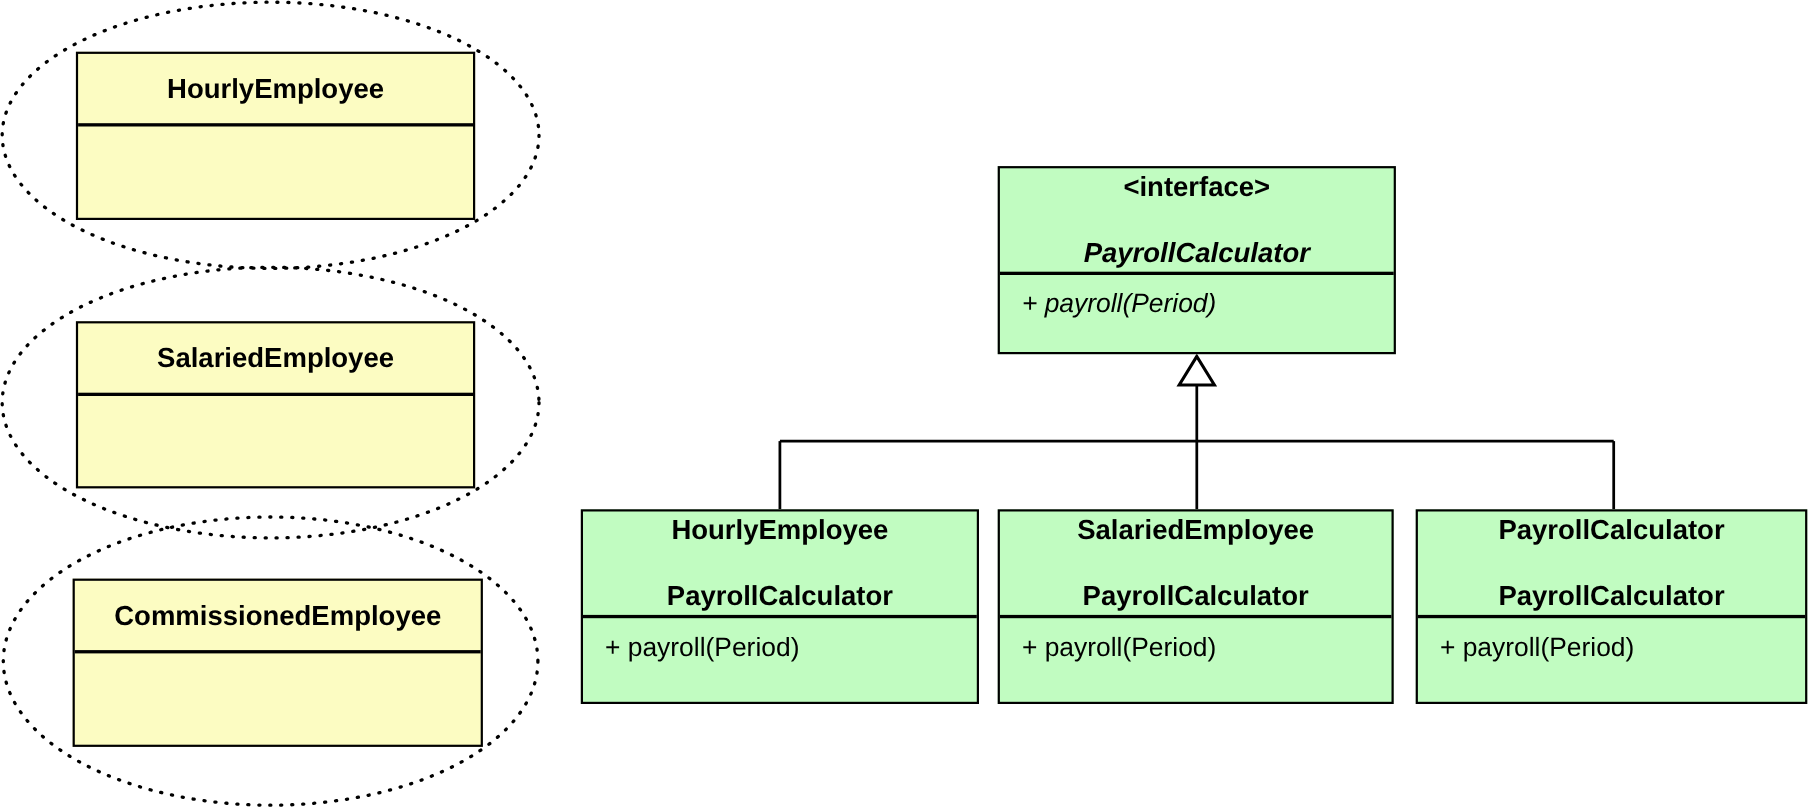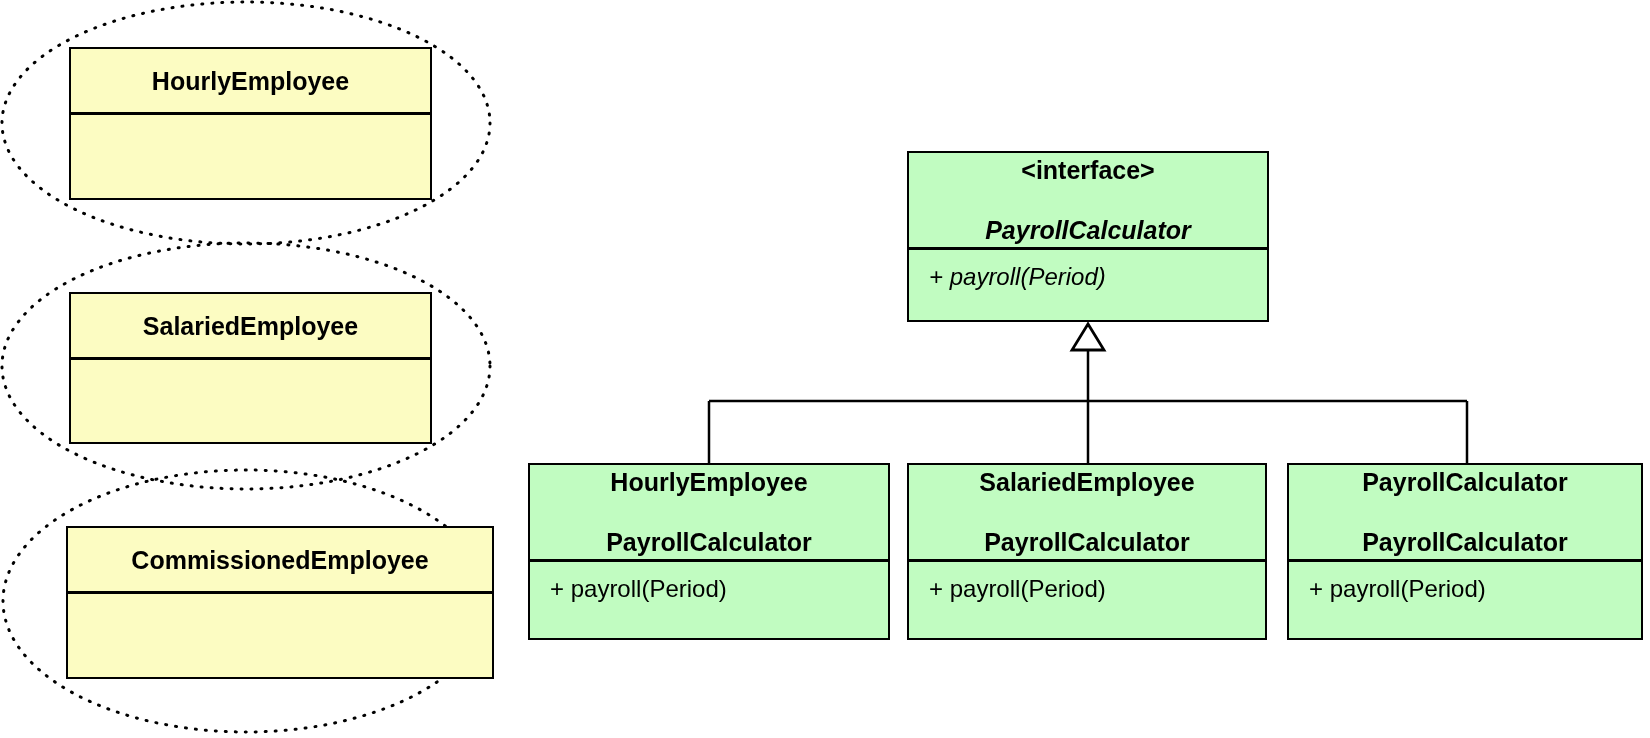--- a/index.html
+++ b/index.html
@@ -42,21 +42,21 @@
   .method-section {
     padding: 13px 11px 0 20px;
     font-size: 24px;
     color: #000000;
   }
   .method-italic { font-style: italic; }
 
   
   #class-hourly       { left: 69px;  top: 47px;  width: 363px; height: 153px; }
   #class-salaried     { left: 69px;  top: 292px; width: 363px; height: 152px; }
-  #class-commissioned { left: 66px;  top: 526px; width: 428px; height: 153px; }
+  #class-commissioned { left: 66px;  top: 526px; width: 373px; height: 153px; }
 
   
   #interface-box { left: 907px;  top: 151px; width: 362px; height: 171px; }
   #impl-hourly   { left: 528px;  top: 463px; width: 362px; height: 177px; }
   #impl-salaried { left: 907px;  top: 463px; width: 360px; height: 177px; }
   #impl-commission { left: 1287px; top: 463px; width: 356px; height: 177px; }
 </style>
 </head>
 <body>
 

